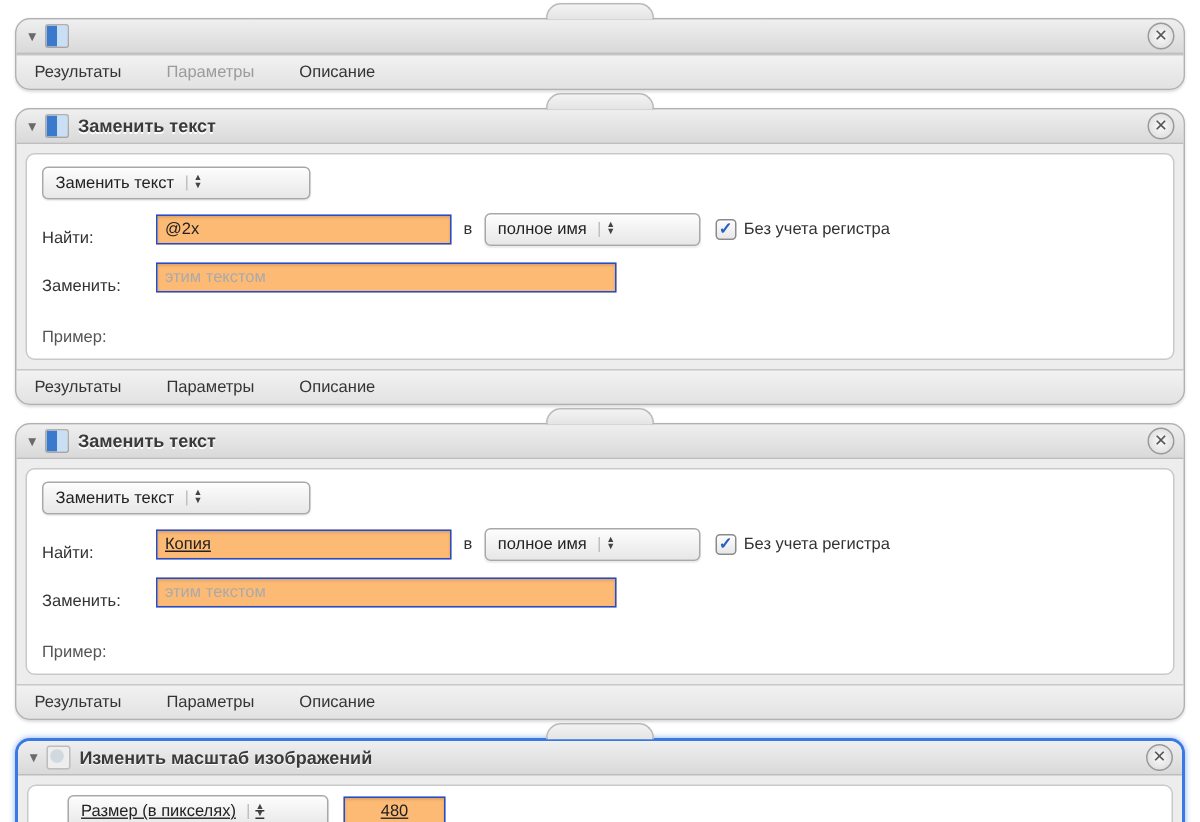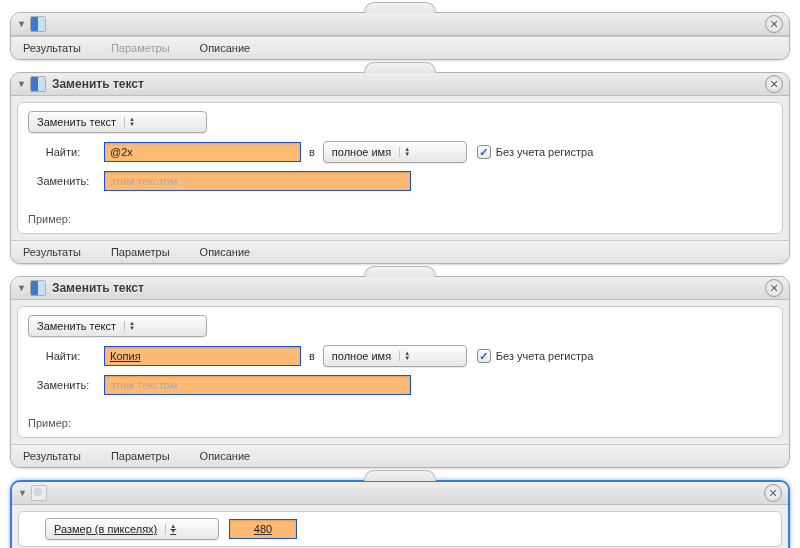--- a/index.html
+++ b/index.html
@@ -99,24 +99,25 @@
     padding: 8px 10px 8px 10px;
   }
   .row {
     display:flex;
     align-items:center;
     margin-bottom: 8px;
   }
   .row:last-child { margin-bottom:0; }
   .label-col {
     width: 70px;
-    text-align: center;
+    text-align: left;
     color: #333;
     margin-right: 6px;
     font-size: 11px;
+    margin-top: 12px;
   }
   .aqua-select {
     display:inline-flex;
     align-items:center;
     height:20px;
     background: linear-gradient(#fdfdfd,#e7e7e7);
     border: 1px solid #a8a8a8;
     border-radius: 4px;
     box-shadow: 0 1px 0 #fff inset, 0 1px 1px rgba(0,0,0,0.08);
     font-size:11px;
@@ -330,20 +331,21 @@
   </div>
 
   <div class="connector">
       <div class="tab"></div>
     </div>
 
   <div class="action selected">
     <div class="titlebar">
       <span class="disclosure">▼</span>
       <span class="preview-icon"></span>
+      <span class="title-text">Изменить масштаб изображений</span>
       <span class="spacer"></span>
       <span class="close-btn">✕</span>
     </div>
     <div class="body" style="padding:6px 26px;text-decoration:underline;">
       <div class="row" style="margin-bottom:0;">
         <span class="aqua-select" style="width:160px;">
           <span>Размер (в пикселях)</span>
           <span class="caret-stack">
               <span>▲</span>
               <span>▼</span>

